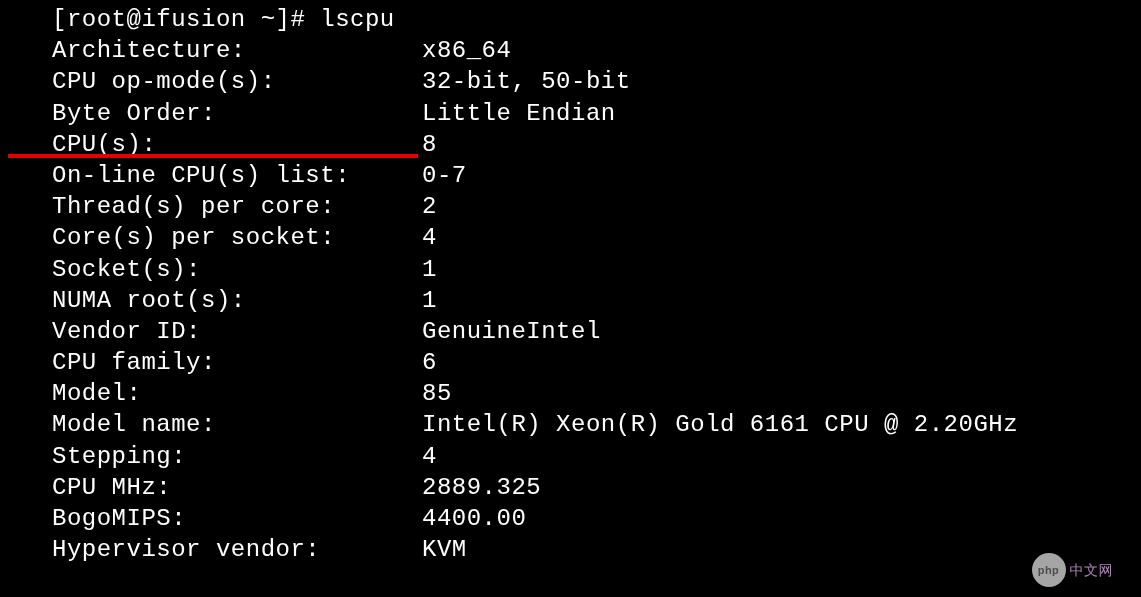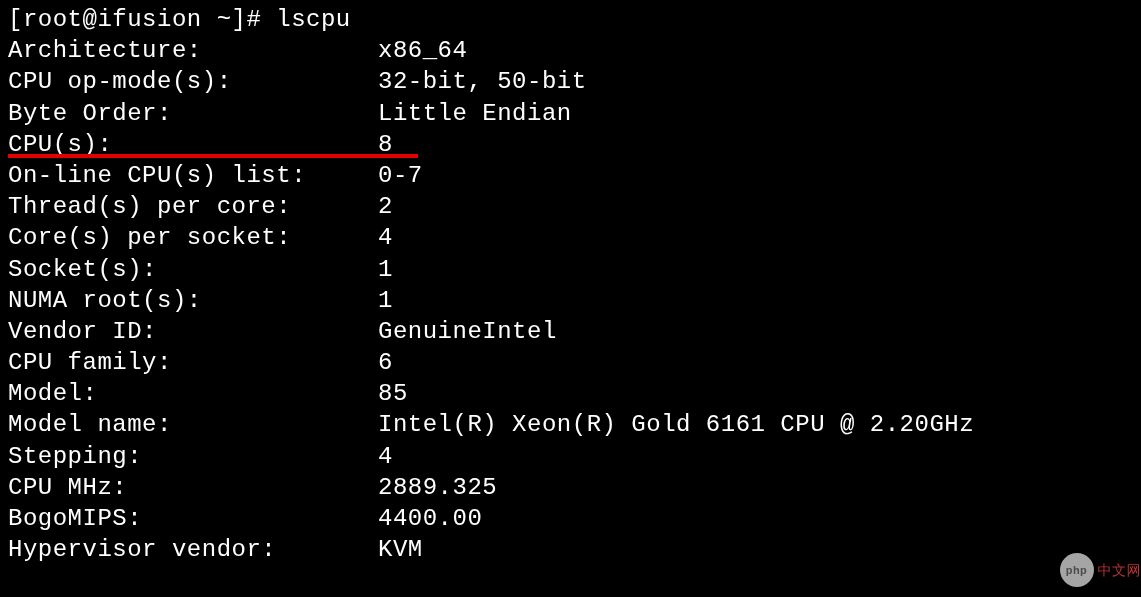--- a/index.html
+++ b/index.html
@@ -16,20 +16,21 @@
       padding: 4px 8px;
       width: 1141px;
       height: 597px;
       overflow: hidden;
       position: relative;
       letter-spacing: 0.5px;
     }
     .terminal-line {
       white-space: pre;
       position: relative;
+      margin-left: 44px;
     }
     .key {
       display: inline-block;
       width: 370px;
       white-space: pre;
     }
     .value {
       display: inline;
       white-space: pre;
       text-align: center;
@@ -39,41 +40,41 @@
       height: 4px;
       background: #e40000;
       left: 8px;
       width: 410px;
       top: 154px;
       z-index: 2;
     }
     .watermark {
       position: absolute;
       bottom: 10px;
-      right: 0;
+      right: 28px;
       display: flex;
       align-items: center;
       gap: 4px;
       opacity: 0.75;
     }
     .watermark-logo {
       width: 34px;
       height: 34px;
       border-radius: 50%;
       background: #dcdcdc;
       display: flex;
       align-items: center;
       justify-content: center;
       color: #666;
       font-size: 11px;
       font-weight: bold;
       font-family: sans-serif;
     }
     .watermark-text {
-      color: #ef4444;
+      color: #f0abfc;
       font-size: 14px;
       font-family: sans-serif;
     }
   </style>
 </head>
 <body>
 
 <div class="terminal-line"><span>[root@ifusion ~]# </span><span>lscpu</span></div>
 
 <div class="terminal-line"><span class="key">Architecture:</span><span class="value">x86_64</span></div>

